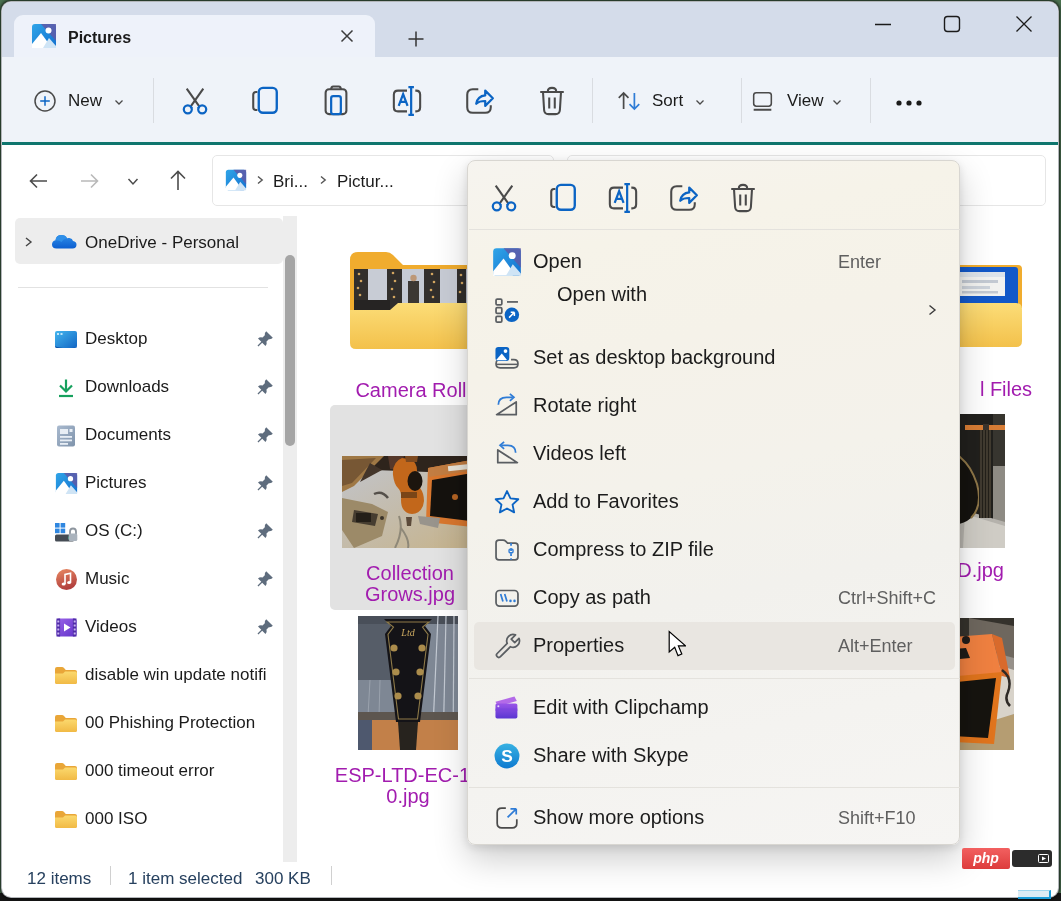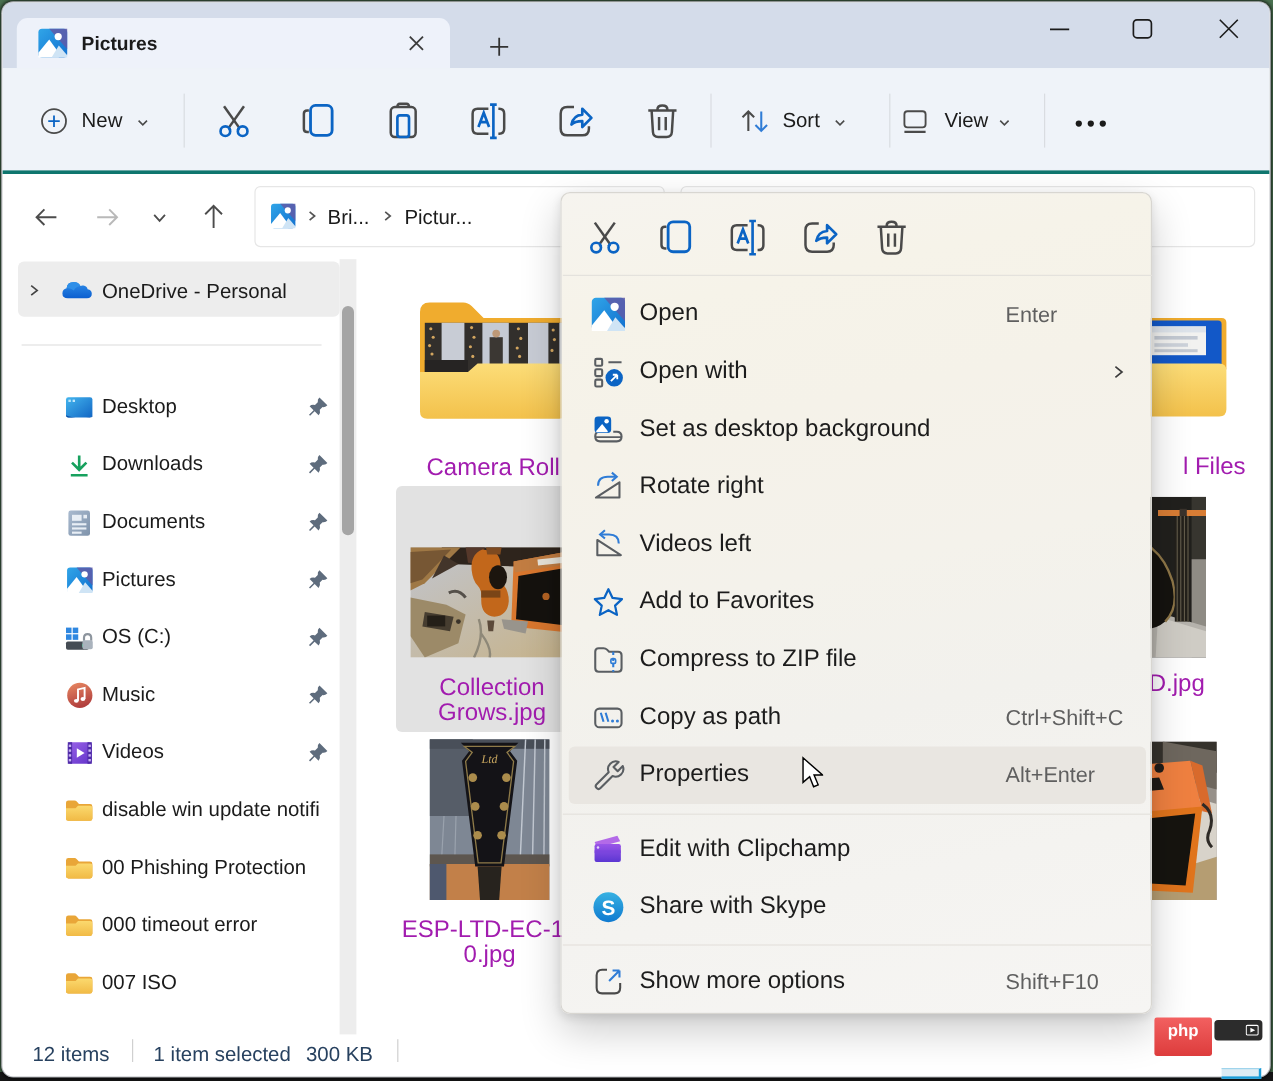--- a/index.html
+++ b/index.html
@@ -287,21 +287,21 @@
       <use href="#i-folder-sm"></use>
     </svg>
   <div class="sbtext" style="left:83px;top:711px;">00 Phishing Protection</div>
   <svg class="abs" style="left:52px;top:759px" width="24" height="20" viewBox="0 0 24 20">
       <use href="#i-folder-sm"></use>
     </svg>
   <div class="sbtext" style="left:83px;top:759px;">000 timeout error</div>
   <svg class="abs" style="left:52px;top:807px" width="24" height="20" viewBox="0 0 24 20">
       <use href="#i-folder-sm"></use>
     </svg>
-  <div class="sbtext" style="left:83px;top:807px;">007 ISO</div>
+  <div class="sbtext" style="left:83px;top:807px;">000 ISO</div>
 
   <svg class="abs" style="left:344px;top:246px" width="130" height="103" viewBox="0 0 130 103">
     <path d="M4 12 Q4 4 12 4 L40 4 Q44 4 47 7 L57 17 L122 17 Q126 17 126 21 L126 64 L4 64 Z" fill="#f0ac2e"></path>
     <rect x="8" y="21" width="118" height="41" fill="#322f2c"></rect>
     <rect x="22" y="21" width="19" height="31" fill="#c8ccd5"></rect>
     <rect x="56" y="21" width="22" height="41" fill="#c5cad4"></rect>
     <rect x="94" y="21" width="17" height="38" fill="#c8ccd5"></rect>
     <rect x="120" y="21" width="6" height="41" fill="#babfca"></rect>
     <g fill="#d3a660">
         <circle cx="13" cy="26" r="1.3"></circle>
@@ -396,21 +396,21 @@
   <svg class="abs" style="left:894px;top:246px" width="130" height="103" viewBox="0 0 130 103">
     <path d="M4 12 Q4 4 12 4 L40 4 Q44 4 47 7 L57 17 L122 17 Q126 17 126 21 L126 60 L4 60 Z" fill="#f0ac2e"></path>
     <rect x="58" y="19" width="64" height="40" rx="3" fill="#1258c8"></rect>
     <rect x="63" y="24" width="46" height="24" fill="#f2f2f0"></rect>
     <rect x="63" y="24" width="46" height="5" fill="#dde3ea"></rect>
     <rect x="66" y="32" width="36" height="3" fill="#c3c9d2"></rect>
       <rect x="66" y="38" width="28" height="3" fill="#ccd2da"></rect>
       <rect x="66" y="43" width="36" height="2.5" fill="#c3c9d2"></rect>
     <path d="M4 62 L44 62 L52 55 L120 55 Q126 55 126 61 L126 93 Q126 99 120 99 L10 99 Q4 99 4 93 Z" fill="url(#fgrad2)"></path>
   </svg>
-  <div class="thlabel" style="left:972px;top:377px;width:64px;text-align:right;">l Files</div>
+  <div class="thlabel" style="left:972px;top:377px;width:64px;text-align:center;">l Files</div>
   <svg class="abs" style="left:903px;top:412px" width="100" height="134" viewBox="0 0 100 134">
     <rect width="100" height="134" fill="#21201d"></rect>
     <rect x="88" y="0" width="12" height="52" fill="#37352f"></rect>
     <rect x="88" y="52" width="12" height="82" fill="#8e8b84"></rect>
     <polygon points="55,95 100,108 100,134 50,134" fill="#b5b2ac"></polygon>
     <polygon points="60,100 100,112 100,134 58,134" fill="#cfccc5"></polygon>
     <rect x="60" y="11" width="40" height="5" fill="#d87d35"></rect>
     <rect x="78" y="10" width="6" height="7" fill="#3a332c"></rect>
     <path d="M10 0 Q2 30 10 60 Q16 88 34 104 Q52 116 66 104 Q78 92 72 70 Q66 52 56 44 Q46 36 46 22 Q46 8 36 0 Z" fill="#15130f"></path>
     <path d="M36 0 Q46 8 46 22 Q46 36 56 44 Q66 52 72 70 Q78 92 66 104" fill="none" stroke="#8f7748" stroke-width="2"></path>
@@ -488,21 +488,21 @@
   <svg class="abs" style="left:24px;top:134px" width="30" height="30" viewBox="0 0 26 26">
     <g fill="none" stroke="#5a5e62" stroke-width="1.5">
       <rect x="3.5" y="3.5" width="5" height="5" rx="1"></rect>
         <rect x="3.5" y="11" width="5" height="5" rx="1"></rect>
         <rect x="3.5" y="18.5" width="5" height="5" rx="1"></rect>
     </g>
     <path d="M13 6 L22.5 6" stroke="#5a5e62" stroke-width="1.5"></path>
     <circle cx="17.2" cy="17.2" r="6.3" fill="#0b64c4"></circle>
     <path d="M14.8 19.6 L19.4 15 M19.4 15 L19.4 18.2 M19.4 15 L16.2 15" stroke="#fff" stroke-width="1.3" fill="none"></path>
   </svg>
-  <div class="mtxt" style="top:137px;">Open with</div>
+  <div class="mtxt" style="top:122px;margin-left:24px;">Open with</div>
   <svg class="abs" style="left:458px;top:142px" width="12" height="14" viewBox="0 0 12 14">
       <path d="M3.5 2.5 L9 7 L3.5 11.5" fill="none" stroke="#3c3c3c" stroke-width="1.4"></path>
     </svg>
   <svg class="abs" style="left:24px;top:182px" width="30" height="30" viewBox="0 0 26 26">
     <path d="M16.5 14.5 L19 14.5 Q22.5 14.5 22.5 18 Q22.5 21.5 19 21.5 L7 21.5 Q3.5 21.5 3.5 18 Q3.5 15.5 5 14.8" fill="none" stroke="#5a5e62" stroke-width="1.5"></path>
     <path d="M3.5 18.5 L22.5 18.5" stroke="#5a5e62" stroke-width="1.3"></path>
     <rect x="3" y="3.5" width="12" height="12" rx="2.5" fill="#0b64c4"></rect>
     <circle cx="11.7" cy="7" r="1.6" fill="#fff"></circle>
     <polygon points="4.2,14 8.5,9 12.5,14 12.5,15 4.2,15" fill="#fff"></polygon>
   </svg>
@@ -574,21 +574,21 @@
   <div class="msc" style="top:647px;">Shift+F10</div>
 
   <div class="abs" style="left:1px;top:517px;width:491px;height:1px;background:#e4e2dd;"></div>
   <div class="abs" style="left:1px;top:626px;width:491px;height:1px;background:#e4e2dd;"></div>
 
   <svg class="abs" style="left:200px;top:469px" width="18" height="28" viewBox="0 0 18 28">
     <path d="M1.2 1.5 L1.2 22 L6.7 17.2 L10 25.6 L13.8 24 L10.4 15.9 L17.5 15.9 Z" fill="#fff" stroke="#000" stroke-width="1.2"></path>
   </svg>
 </div>
 
-<div class="abs" style="left:962px;top:848px;width:48px;height:32px;background:linear-gradient(#f26060,#dd3c3c);border-radius:2px;color:#fff;font-weight:700;font-size:14px;text-align:center;line-height:20px;">php</div>
+<div class="abs" style="left:962px;top:848px;width:48px;height:21px;background:linear-gradient(#f26060,#dd3c3c);border-radius:2px;color:#fff;font-style:italic;font-weight:700;font-size:14px;text-align:center;line-height:20px;">php</div>
 <div class="abs" style="left:1012px;top:850px;width:40px;height:17px;background:#2c2c2c;border-radius:3px;"></div>
 <svg class="abs" style="left:1038px;top:853px" width="11" height="11" viewBox="0 0 11 11">
     <rect x="0.5" y="1.5" width="10" height="8" rx="1" fill="none" stroke="#fff" stroke-width="1"></rect>
     <polygon points="4,3.5 8,5.5 4,7.5" fill="#fff"></polygon>
   </svg>
 <div class="abs" style="left:1018px;top:890px;width:33px;height:9px;background:#dcebf4;border-right:2px solid #1b9cd8;border-bottom:2px solid #1b9cd8;border-top:1px solid #9fd4ec;"></div>
 
 <svg width="0" height="0" style="position:absolute">
     <defs id="icondefs">
   <g id="i-cut">

